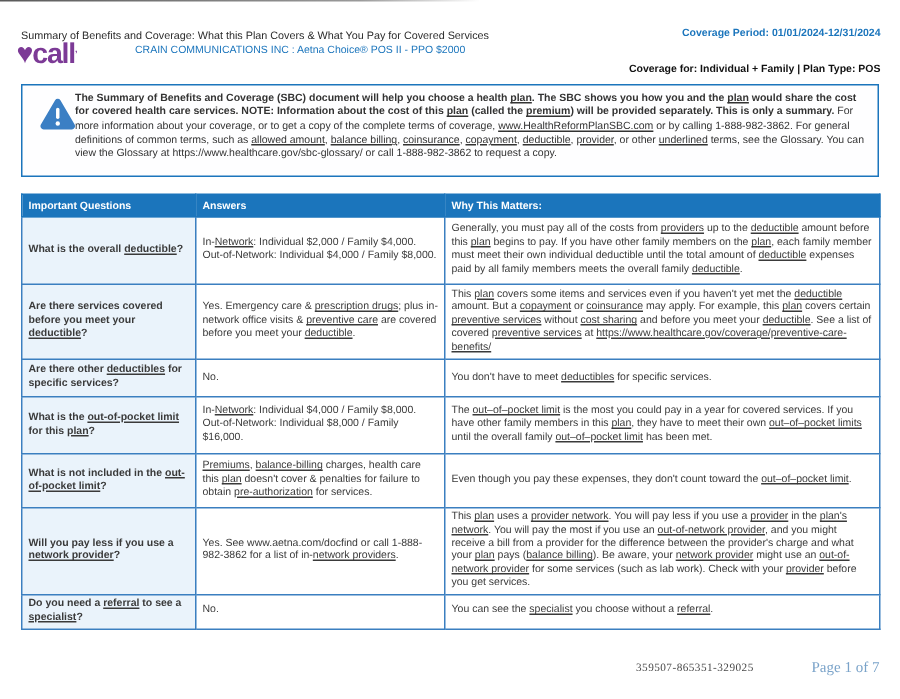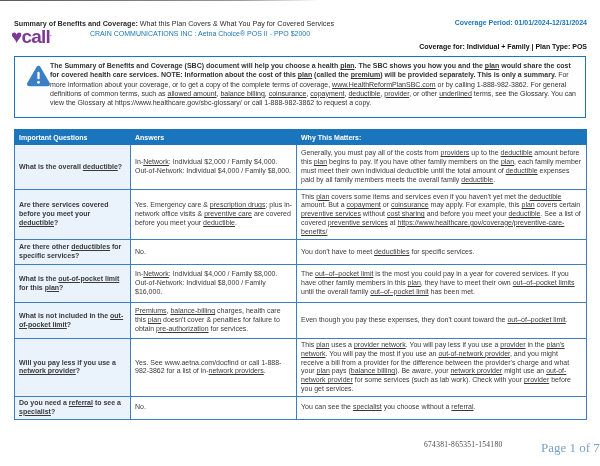--- a/index.html
+++ b/index.html
@@ -3,21 +3,21 @@
 <meta charset="utf-8">
 <style>
   html,body{margin:0;padding:0;background:#ffffff;}
   .page{position:relative;width:600px;height:466px;background:#ffffff;overflow:hidden;
         font-family:"Liberation Sans",sans-serif;color:#3a3a3a;}
   .top-line{position:absolute;left:0;top:0;width:320px;height:1px;
         background:linear-gradient(to right,#5a5a5a 0%,#9a9a9a 75%,transparent 100%);}
 
   
   .hdr-title{position:absolute;left:14px;top:19px;font-size:7.2px;color:#2b2b2b;white-space:nowrap;}
-  .hdr-title .b{font-weight:bold;}
+  .hdr-title .b{font-weight:normal;}
   .hdr-period{position:absolute;right:13px;top:19px;font-size:7px;font-weight:bold;color:#1B75BC;white-space:nowrap;}
   .logo{position:absolute;left:11px;top:26px;font-size:19px;font-weight:bold;color:#7C3A96;
         letter-spacing:-0.8px;line-height:22px;}
   .logo .tm{font-size:6px;vertical-align:top;letter-spacing:0;}
   .org{position:absolute;left:90px;top:30px;font-size:7px;color:#1B75BC;white-space:nowrap;}
   .coverage-for{position:absolute;right:13px;top:43px;font-size:7px;font-weight:bold;color:#111;white-space:nowrap;}
 
   
   .info-box{position:absolute;left:14px;top:56px;width:572px;height:62px;box-sizing:border-box;
         border:1.5px solid #1B75BC;background:#fefeff;}
@@ -39,21 +39,21 @@
   tbody tr:nth-child(3){height:25px;}
   tbody tr:nth-child(4){height:38px;}
   tbody tr:nth-child(5){height:36px;}
   tbody tr:nth-child(6){height:57px;}
   tbody tr:nth-child(7){height:23px;}
 
   
   .doc-number{position:absolute;left:424px;top:440px;font-family:"Liberation Serif",serif;
         font-size:7.5px;color:#4a4a4a;letter-spacing:0.3px;}
   .page-indicator{position:absolute;left:541px;top:440px;font-family:"Liberation Serif",serif;
-        font-size:13px;color:#7AA3C9;}
+        font-size:10px;color:#7AA3C9;}
 </style>
 </head>
 <body>
 
 <div class="page">
   <div class="top-line"></div>
 
   <div class="hdr-title">
     <span class="b">Summary of Benefits and Coverage:</span><span> What this Plan Covers &amp; What You Pay for Covered Services</span>
   </div>
@@ -119,15 +119,15 @@
       <td class="w">This <span class="u">plan</span> uses a <span class="u">provider network</span>. You will pay less if you use a <span class="u">provider</span> in the <span class="u">plan's network</span>. You will pay the most if you use an <span class="u">out-of-network provider</span>, and you might receive a bill from a provider for the difference between the provider's charge and what your <span class="u">plan</span> pays (<span class="u">balance billing</span>). Be aware, your <span class="u">network provider</span> might use an <span class="u">out-of-network provider</span> for some services (such as lab work). Check with your <span class="u">provider</span> before you get services.</td>
     </tr>
         <tr>
       <td class="q">Do you need a <span class="u">referral</span> to see a <span class="u">specialist</span>?</td>
       <td class="a">No.</td>
       <td class="w">You can see the <span class="u">specialist</span> you choose without a <span class="u">referral</span>.</td>
     </tr>
       </tbody>
   </table>
 
-  <div class="doc-number">674381-865351-154180</div>
+  <div class="doc-number">359507-865351-329025</div>
   <div class="page-indicator">Page 1 of 7</div>
 </div>
 
 </body></html>

